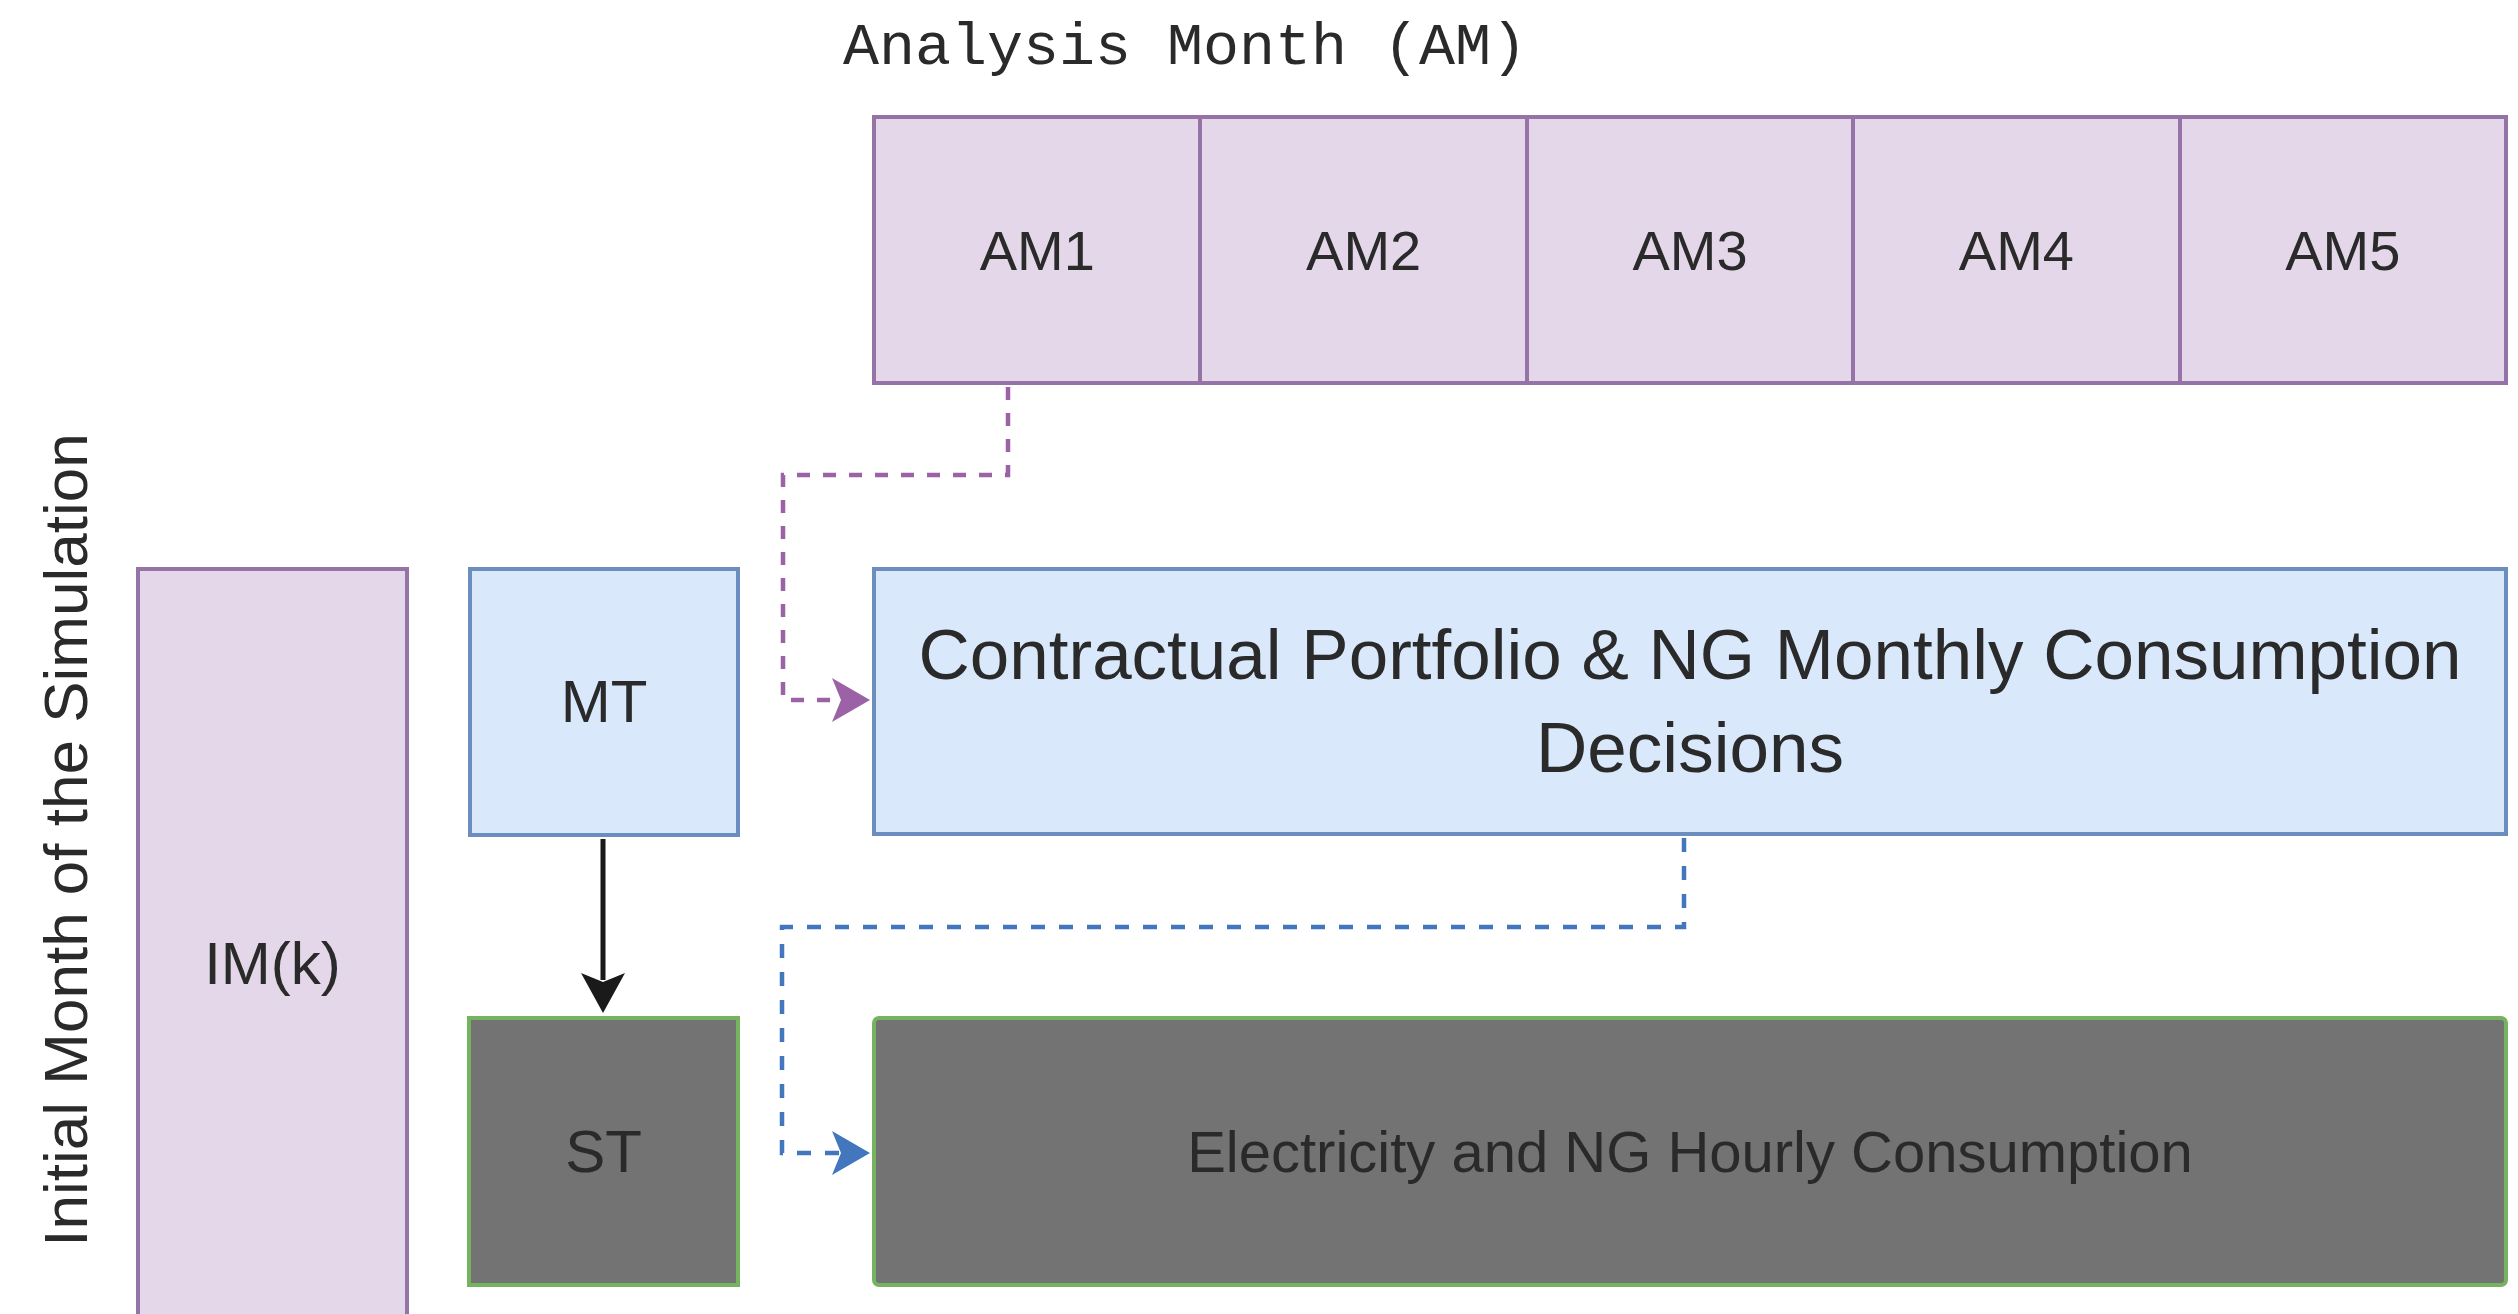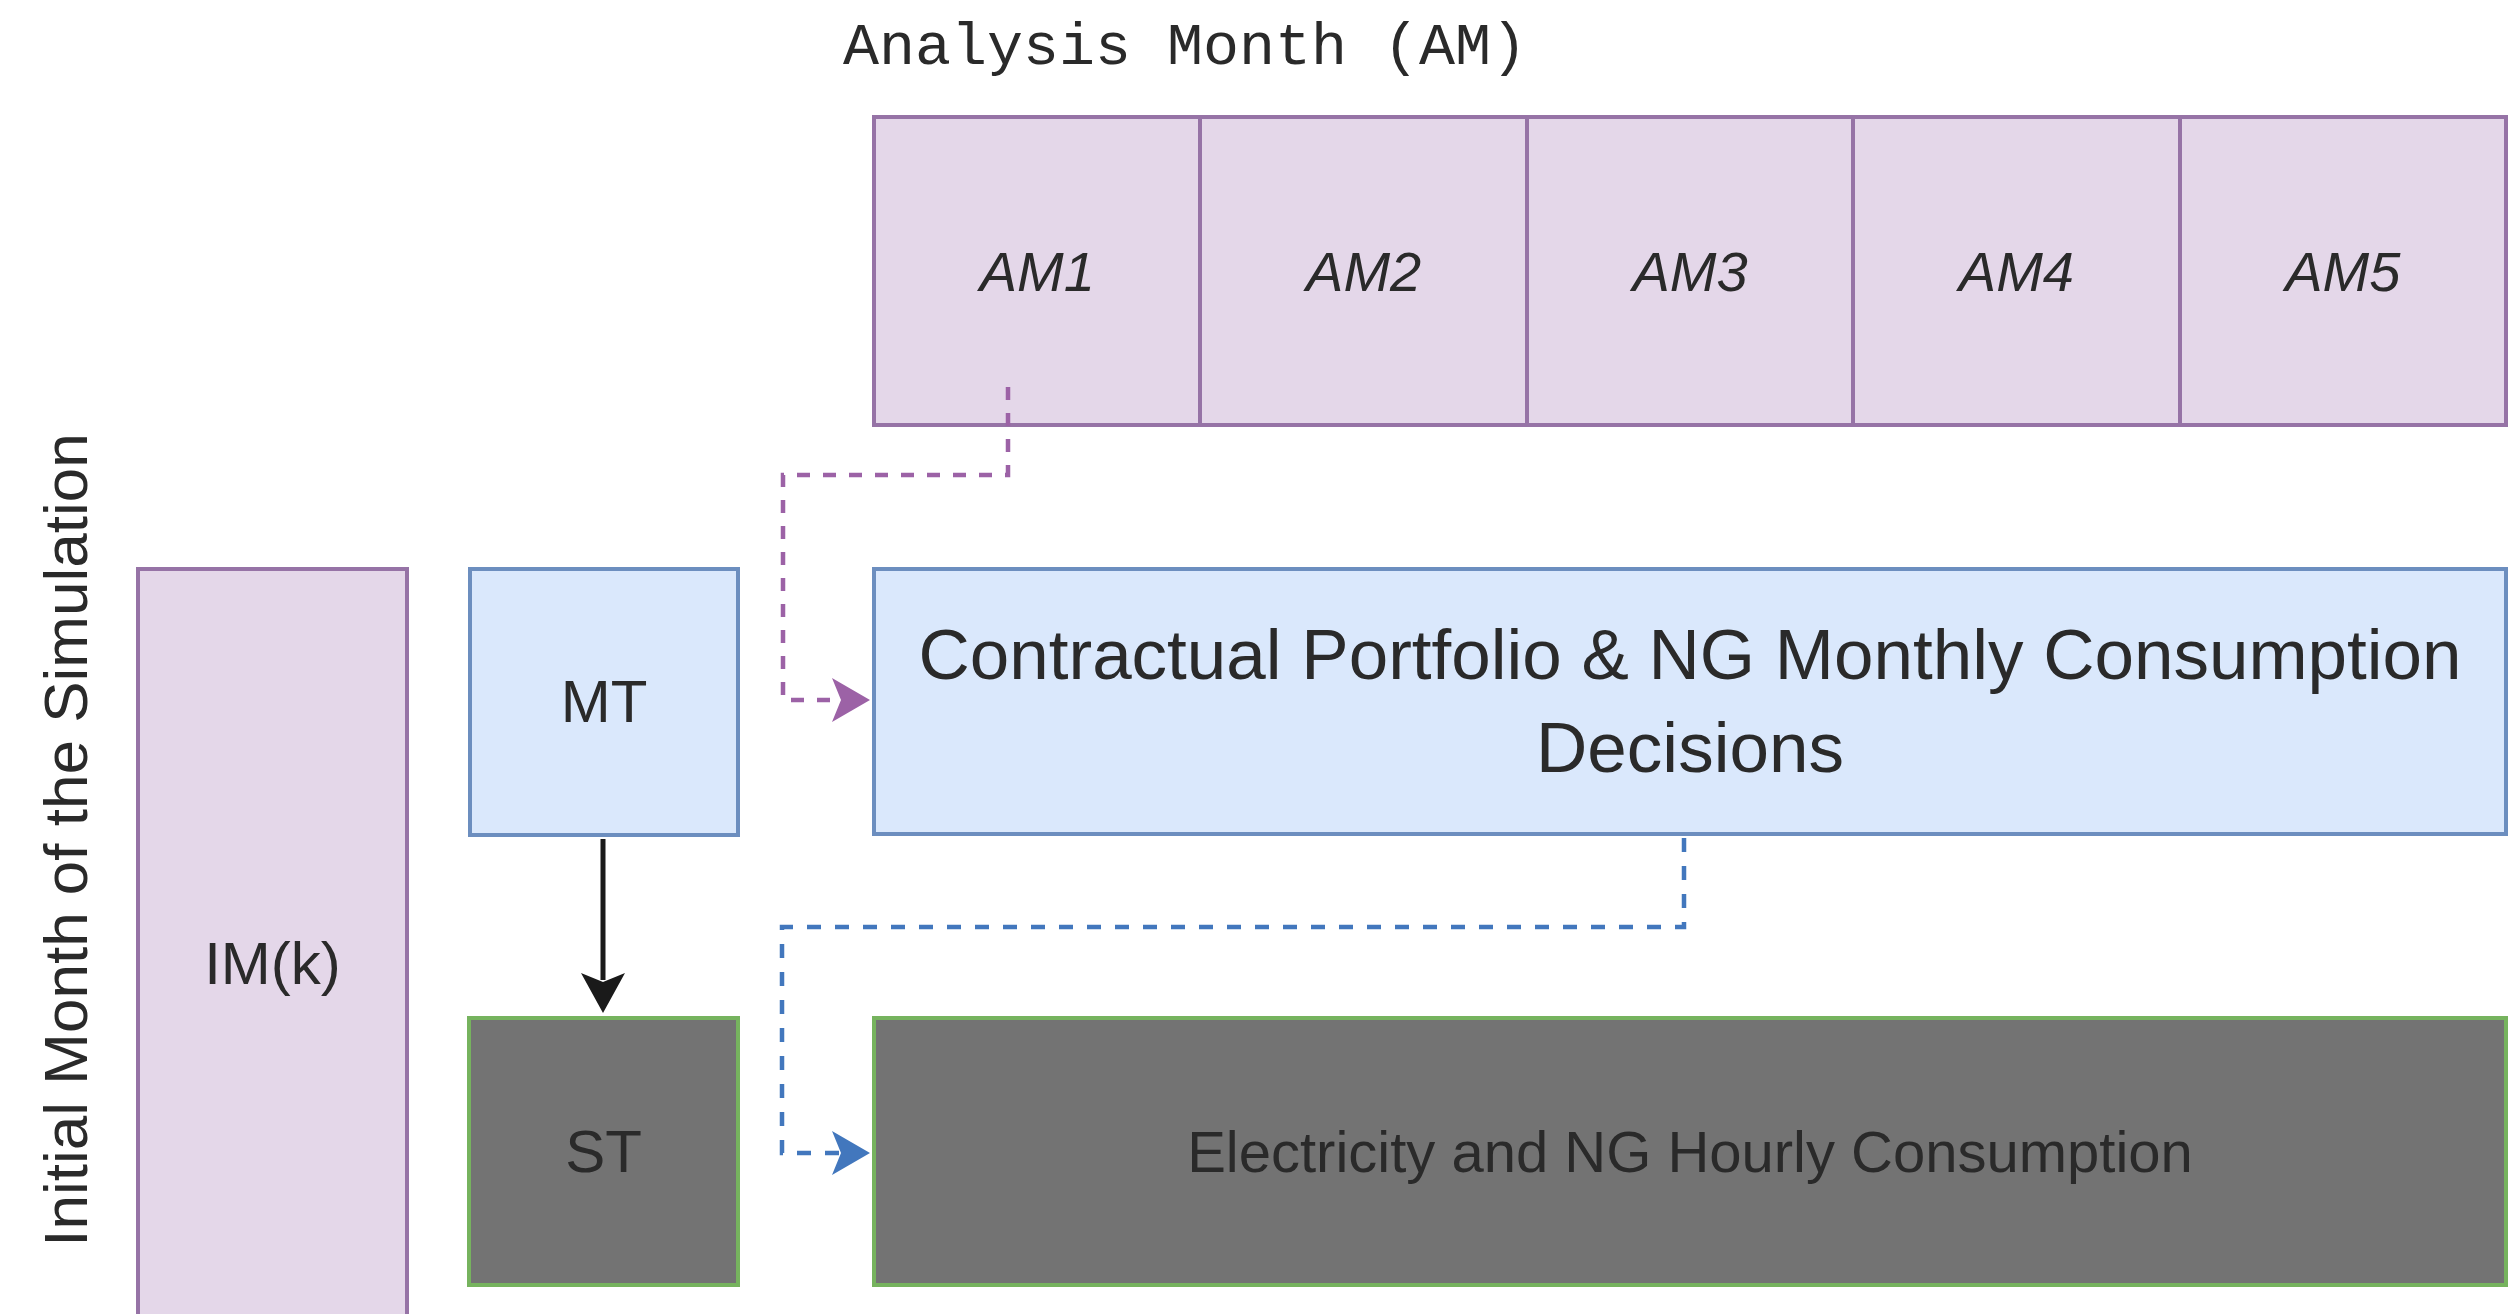--- a/index.html
+++ b/index.html
@@ -23,23 +23,22 @@
     top: 14px;
     font-size: 60px;
     white-space: nowrap;
     font-family: Liberation Mono, monospace;
   }
   .am-row {
     position: absolute;
     left: 872px;
     top: 115px;
     width: 1636px;
-    height: 312px;
+    height: 270px;
     display: flex;
-    font-style: italic;
   }
   .am-cell {
     flex: 1 1 0;
     box-sizing: border-box;
     border: 4px solid #9673a6;
     background: #e4d7e9;
     display: flex;
     align-items: center;
     justify-content: center;
     font-size: 56px;
@@ -55,21 +54,21 @@
     font-size: 60px;
     line-height: 1.3;
   }
   .purple-box { background: #e4d7e9; border: 4px solid #9673a6; }
   .blue-box   { background: #dae8fc; border: 4px solid #6c8ebf; }
   .green-box  { background: #737373; border: 4px solid #76b35e; }
   .im-box  { left: 136px; top: 567px; width: 273px; height: 793px; align-items: center; }
   .mt-box  { left: 468px; top: 567px; width: 272px; height: 270px; }
   .st-box  { left: 467px; top: 1016px; width: 273px; height: 271px; }
   .contractual-box { left: 872px; top: 567px;  width: 1636px; height: 269px; font-size: 71px; }
-  .electricity-box { left: 872px; top: 1016px; width: 1636px; height: 271px; font-size: 58px; }
+  .electricity-box { left: 872px; top: 1016px; width: 1636px; height: 271px; font-size: 58px; border-radius: 7px; }
   .left-axis-label {
     position: absolute;
     left: 65px;
     top: 840px;
     font-size: 62px;
     white-space: nowrap;
     transform: translate(-50%, -50%) rotate(-90deg);
   }
   .connector-layer {
     position: absolute;

